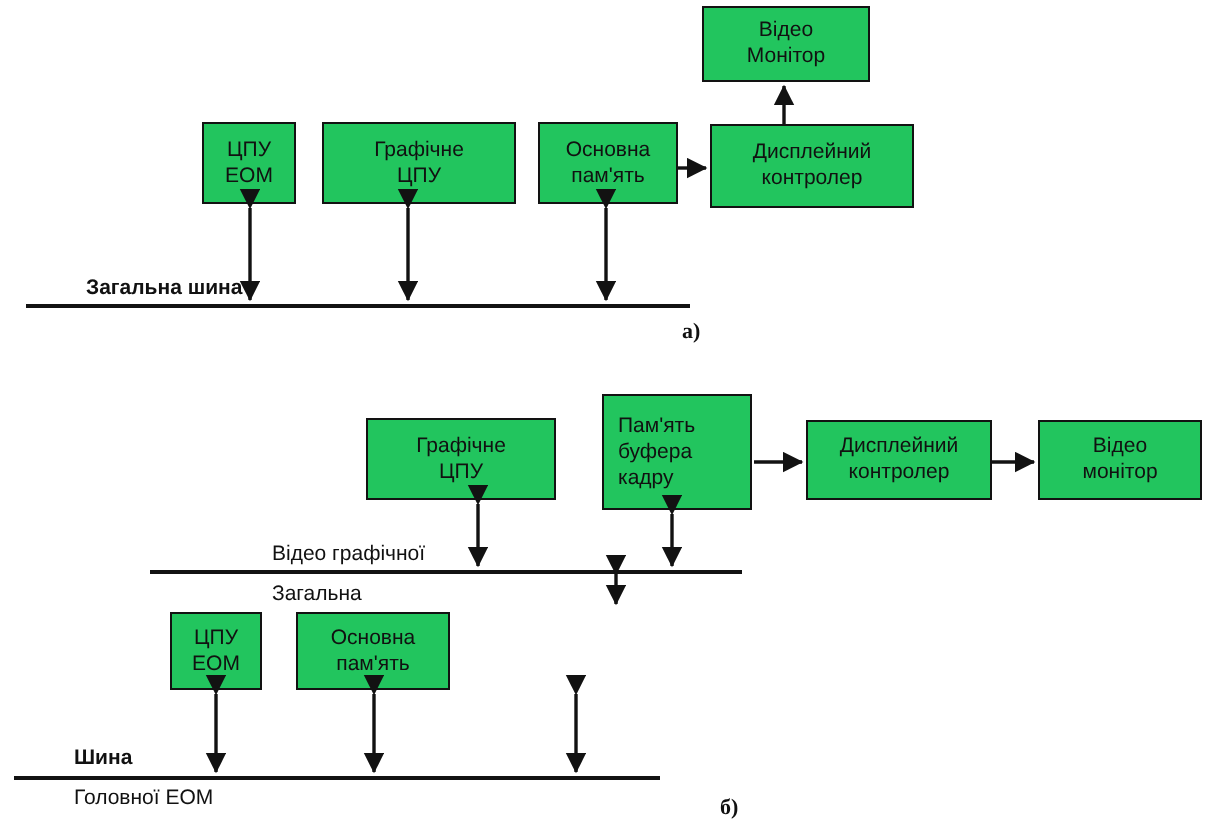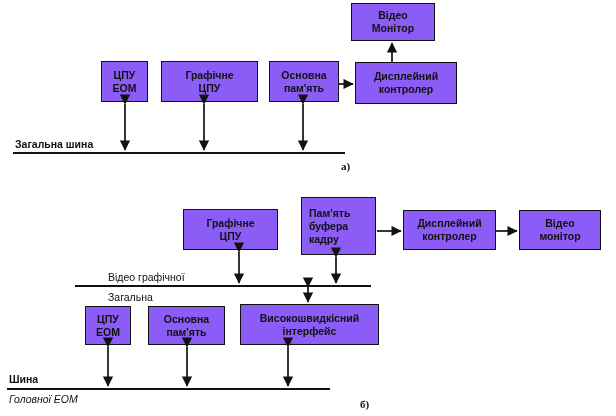--- a/index.html
+++ b/index.html
@@ -16,49 +16,49 @@
     position: relative;
     width: 616px;
     height: 416px;
     background: #ffffff;
     overflow: hidden;
   }
   .box {
     position: absolute;
     box-sizing: border-box;
     border: 1.6px solid #121212;
-    background: #8b5cf6;
+    background: #22c55e;
     display: flex;
     align-items: center;
     justify-content: center;
     text-align: center;
     font-size: 10.5px;
     line-height: 13px;
     letter-spacing: 0px;
     color: #111111;
     white-space: pre-line;
     padding: 1px 2px;
-    font-weight: bold;
   }
   .box.left-text {
     justify-content: flex-start;
     text-align: left;
     padding-left: 7px;
   }
   .bus {
     position: absolute;
     height: 0;
     border-top: 2.2px solid #121212;
   }
   .label {
     position: absolute;
     font-size: 10.5px;
     line-height: 12px;
     color: #111111;
     white-space: nowrap;
+    margin-left: 28px;
   }
   .label.bold {
     font-weight: bold;
   }
   .part-label {
     position: absolute;
     font-family: "Liberation Serif", serif;
     font-weight: bold;
     font-size: 11px;
     color: #111111;
@@ -115,27 +115,25 @@
 
   <div class="label" style="left:108px; top:271px;">Відео графічної</div>
   <div class="label" style="left:108px; top:291px;">Загальна</div>
 
   <div class="box" style="left:85px; top:306px; width:46px; height:39px;">ЦПУ
 ЕОМ</div>
 
   <div class="box" style="left:148px; top:306px; width:77px; height:39px;">Основна
 пам'ять</div>
 
-  <div class="box" style="left:240px; top:304px; width:139px; height:41px;">Високошвидкісний
-інтерфейс</div>
 
   <div class="bus" style="left:7px; top:388px; width:323px;"></div>
 
   <div class="label" style="left:9px; top:373px;font-weight:bold;">Шина</div>
-  <div class="label" style="left:9px; top:393px;font-style:italic;">Головної ЕОМ</div>
+  <div class="label" style="left:9px; top:393px;">Головної ЕОМ</div>
 
   <div class="part-label" style="left:360px; top:398px;">б)</div>
 
   <svg class="arrows" viewBox="0 0 616 416" xmlns="http://www.w3.org/2000/svg">
     <defs>
       <marker id="ah" markerWidth="7" markerHeight="7" refX="5.6" refY="3" orient="auto">
         <path d="M0,0 L6,3 L0,6 z" fill="#121212"></path>
       </marker>
     </defs>
 

